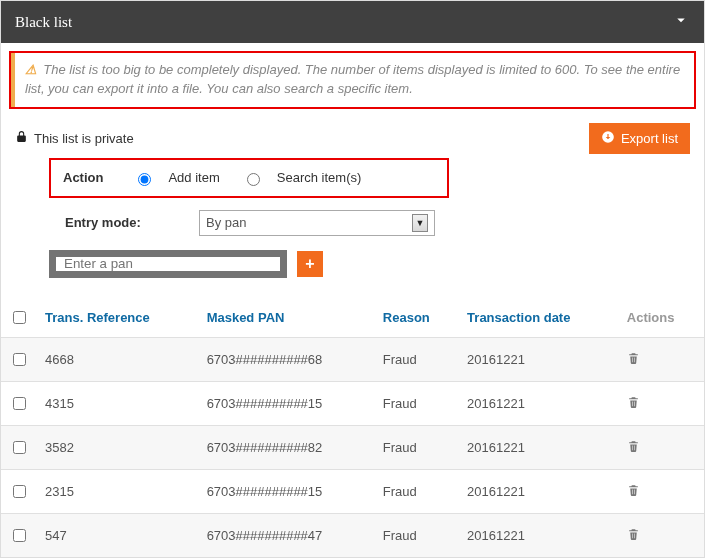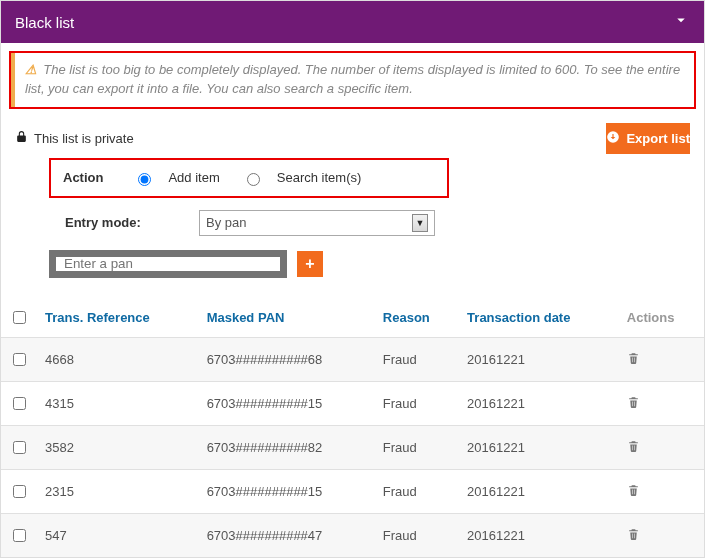--- a/index.html
+++ b/index.html
@@ -8,27 +8,28 @@
     font-family: Arial, Helvetica, sans-serif;
     font-size: 13px;
     color: #333;
     background: #fff;
   }
   .wrap {
     width: 705px;
     border: 1px solid #ddd;
   }
   .panel-head {
-    background: #701a75;
+    background: #404040;
     color: #fff;
     padding: 10px 14px;
     font-size: 15px;
     display: flex;
     justify-content: space-between;
     align-items: center;
+    font-family: Liberation Serif, serif;
   }
   .panel-head .chev { font-size: 16px; cursor: pointer; }
   .alert-outer {
     border: 2px solid #e90000;
     margin: 8px;
     padding: 0;
     font-style: italic;
   }
   .alert-inner {
     border-left: 4px solid #f0ad4e;
@@ -47,27 +48,26 @@
     justify-content: space-between;
     align-items: center;
     padding: 6px 14px 4px 14px;
   }
   .private { color: #333; display:flex; align-items:center; gap:6px;}
   .private .lock { font-size: 14px; }
   .btn-orange {
     background: #f26b1d;
     color: #fff;
     border: none;
-    padding: 7px 0;
+    padding: 7px 12px;
     font-size: 13px;
     cursor: pointer;
     display: inline-flex;
     align-items: center;
     gap: 6px;
-    font-weight: bold;
   }
   .form-area { padding: 0 14px 6px 48px; }
   .action-box {
     border: 2px solid #e90000;
     padding: 10px 12px;
     width: 400px;
     margin-bottom: 12px;
     display: flex;
     align-items: center;
     gap: 30px;

